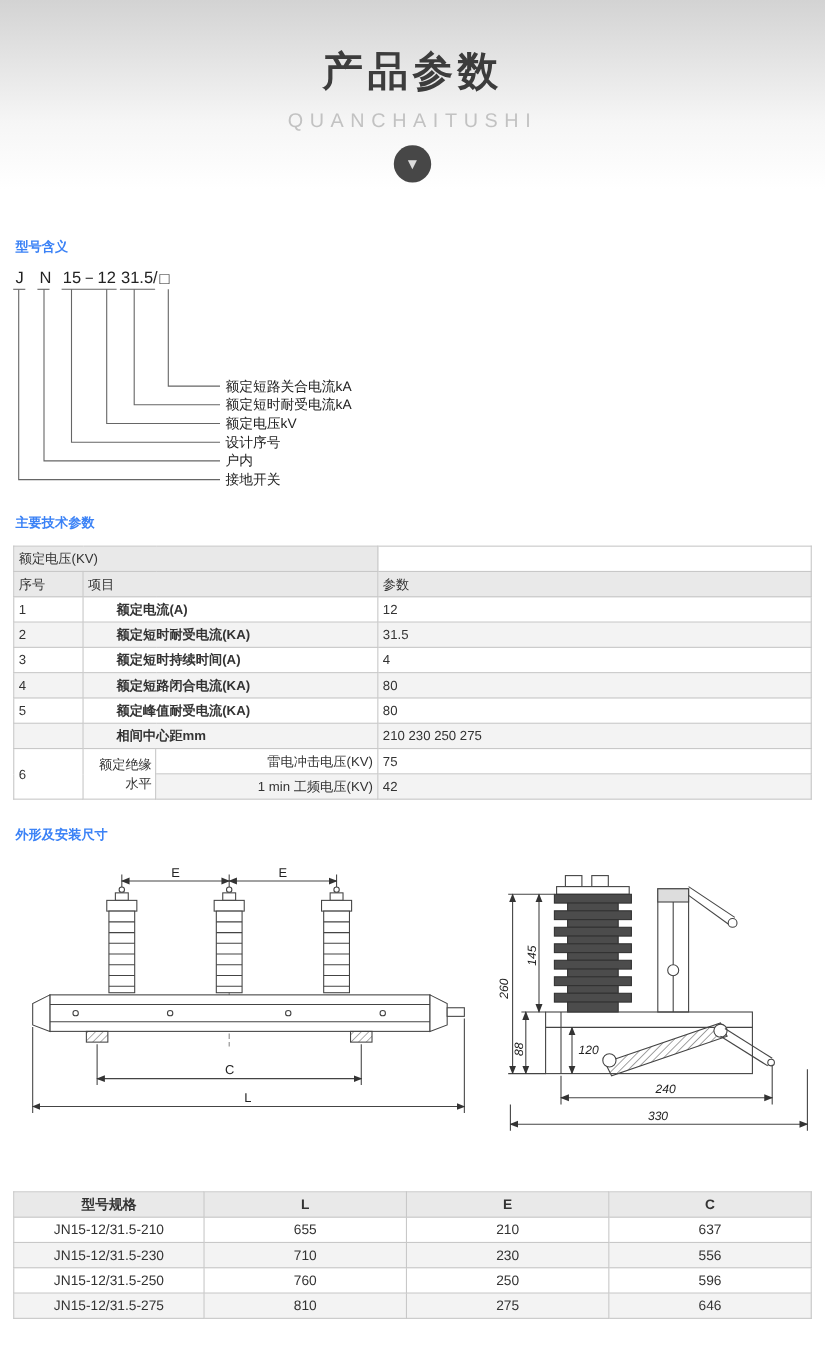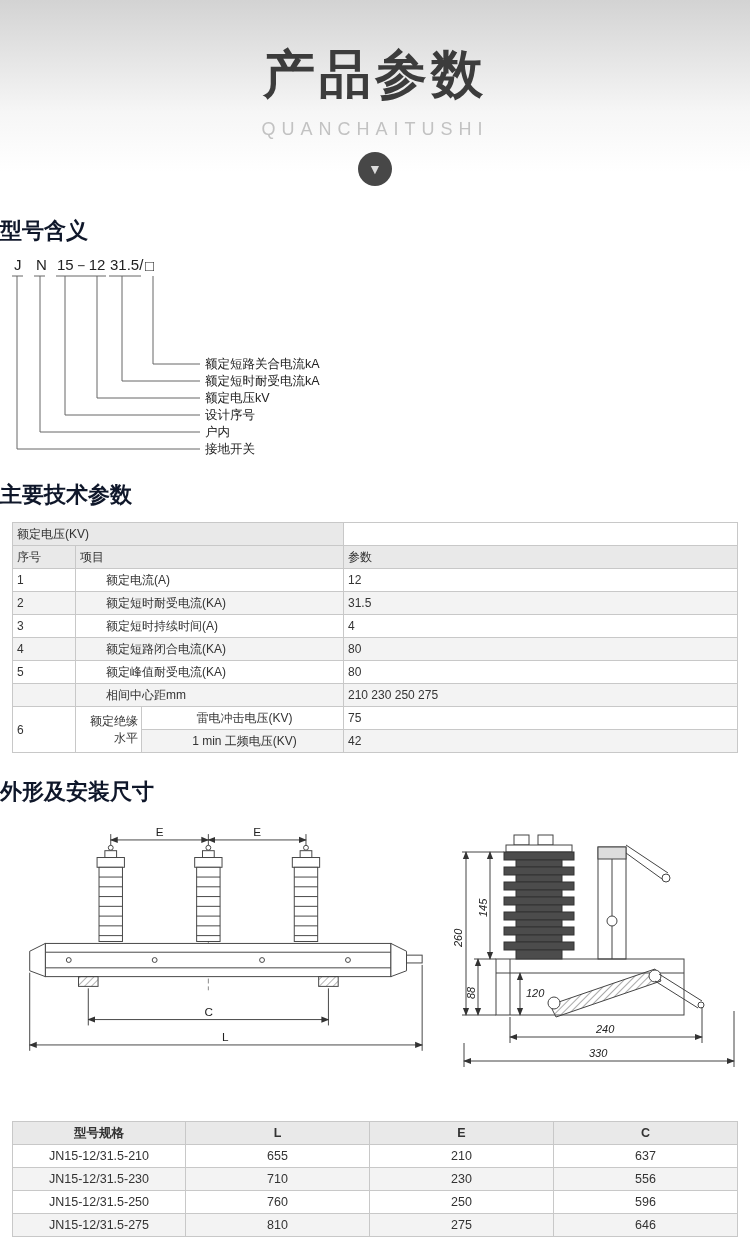--- a/index.html
+++ b/index.html
@@ -1,42 +1,42 @@
 <!DOCTYPE html>
 <html><head>
 <meta charset="utf-8">
 <style>
   html,body{margin:0;padding:0;}
   body{width:750px;background:#fff;font-family:"Liberation Sans","DejaVu Sans",sans-serif;color:#333;}
   .page{width:750px;height:1237px;overflow:hidden;background:#fff;position:relative;}
 
   
   .hero{height:172px;background:linear-gradient(180deg,#d3d3d3 0%,#e3e3e3 30%,#f6f6f6 65%,#ffffff 100%);text-align:center;padding-top:40px;box-sizing:border-box;}
-  .hero .title{font-size:52px;letter-spacing:4px;color:#3c3c3c;font-weight:bold;}
+  .hero .title{font-size:37px;letter-spacing:4px;color:#3c3c3c;font-weight:bold;}
   .hero .sub{margin-top:9px;font-size:18px;letter-spacing:6px;color:#c2c2c2;}
   .down-btn{width:34px;height:34px;margin:12px auto 0;border-radius:50%;background:#474747;display:flex;align-items:center;justify-content:center;cursor:pointer;}
   .down-btn span{color:#dcdcdc;font-size:14px;line-height:1;}
 
   
-  .sec{font-size:22px;font-weight:bold;color:#0f172a;}
+  .sec{margin-left:14px;font-size:12px;font-weight:bold;color:#3b82f6;}
   .sec.model{padding-top:44px;}
   .sec.tech{padding-top:16px;}
   .sec.dims{padding-top:24px;}
 
   .model-svg{display:block;margin-top:6px;}
 
   
   table{border-collapse:collapse;table-layout:fixed;}
   .tbl{width:726px;margin:12px 12px 0;font-size:12px;}
   .tbl td{border:1px solid #c8c8c8;height:20px;padding:1px 4px;vertical-align:middle;}
   .ctr{text-align:left;}
   .gray{background:#e9e9e9;}
   .alt td{background:#f3f3f3;}
-  td.item{text-align:left;padding-left:30px;}
-  td.sub{text-align:center;padding-left:8px;}
+  td.item{text-align:left;padding-left:30px;font-weight:bold;}
+  td.sub{text-align:right;padding-left:8px;}
   td.grp{text-align:right;padding:1px 3px;}
 
   .draw-row{display:flex;align-items:flex-start;margin:14px 0 0 18px;}
   .draw-side-wrap{margin-left:22px;font-style:italic;}
   svg text{fill:#222;}
 
   .size-tbl{width:726px;margin:16px 12px 0;font-size:12.5px;}
   .size-tbl td{border:1px solid #c8c8c8;height:22px;text-align:center;padding:0 4px;}
   .size-tbl .hdr td{background:#e9e9e9;font-weight:bold;}
 </style>

